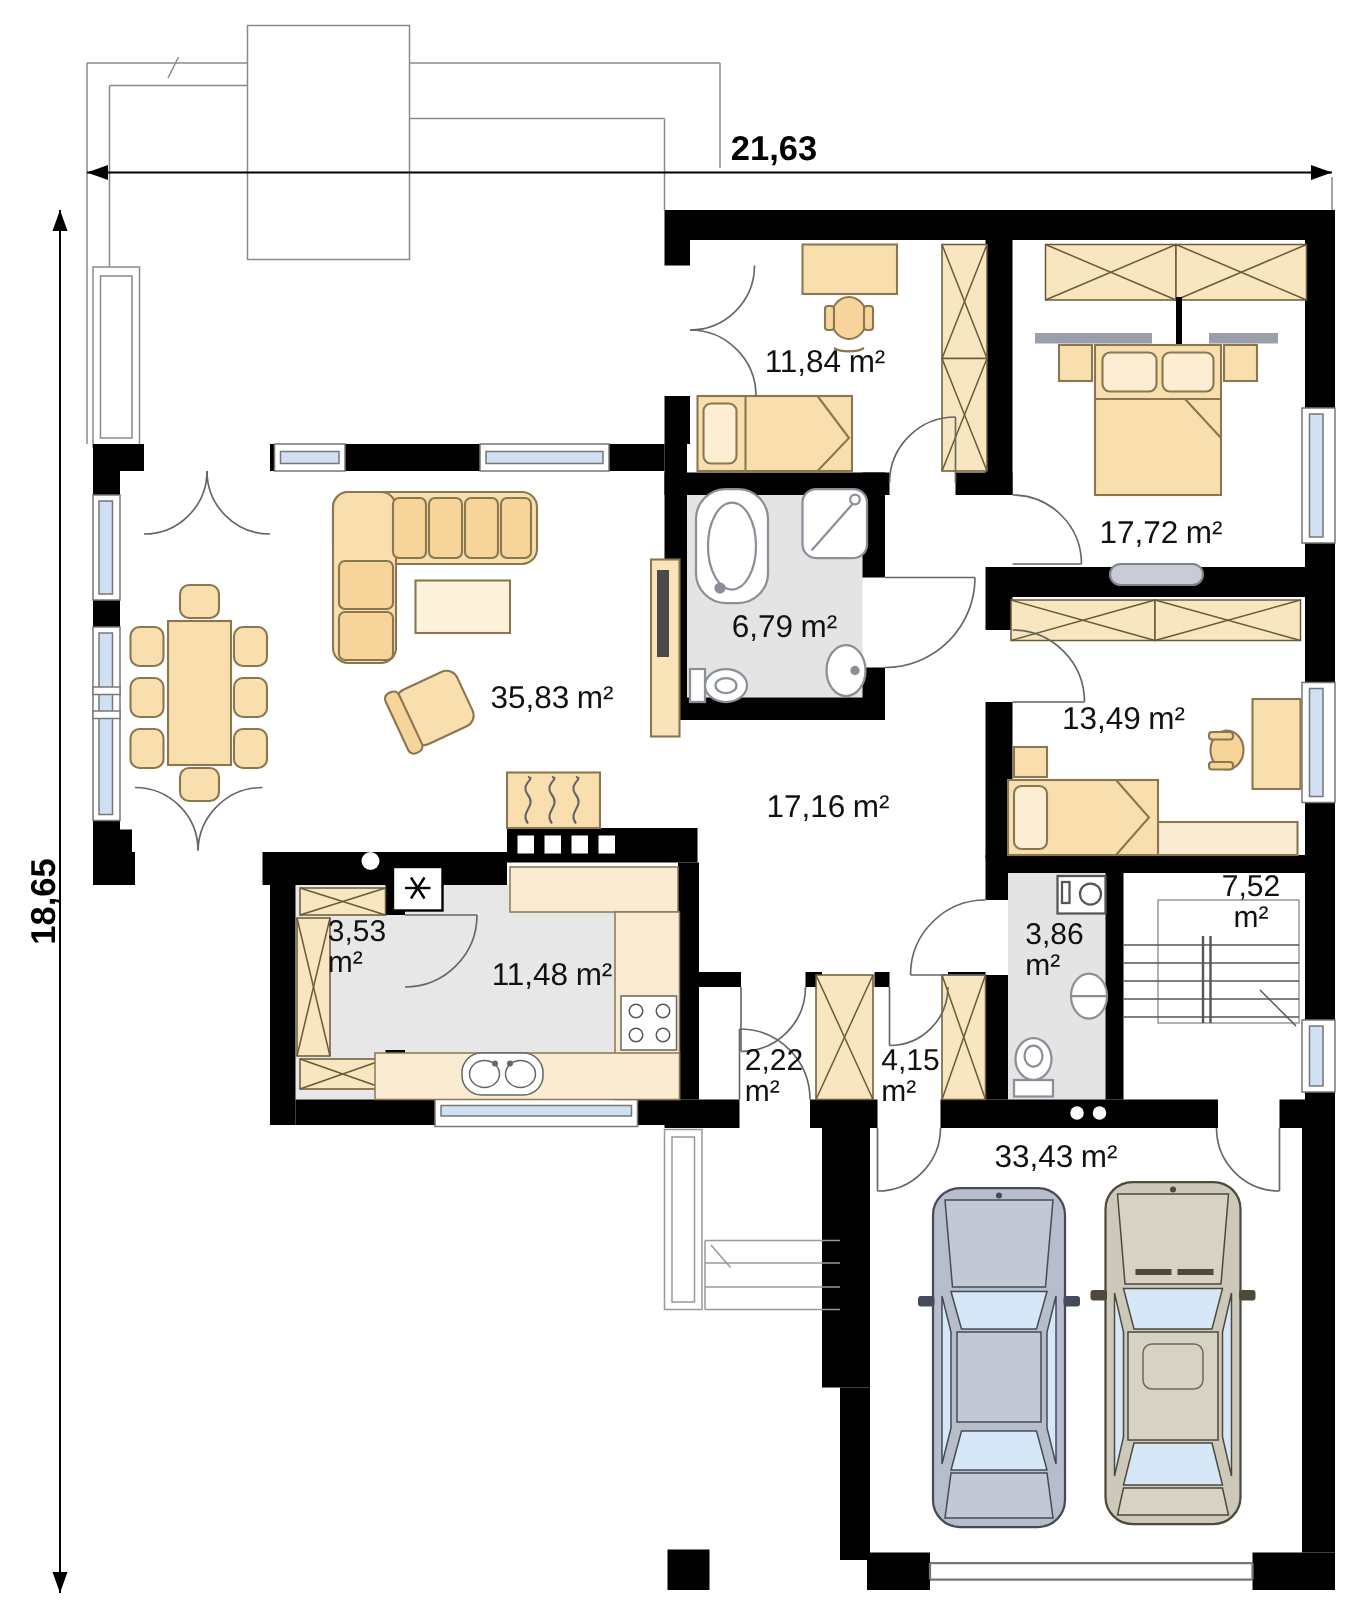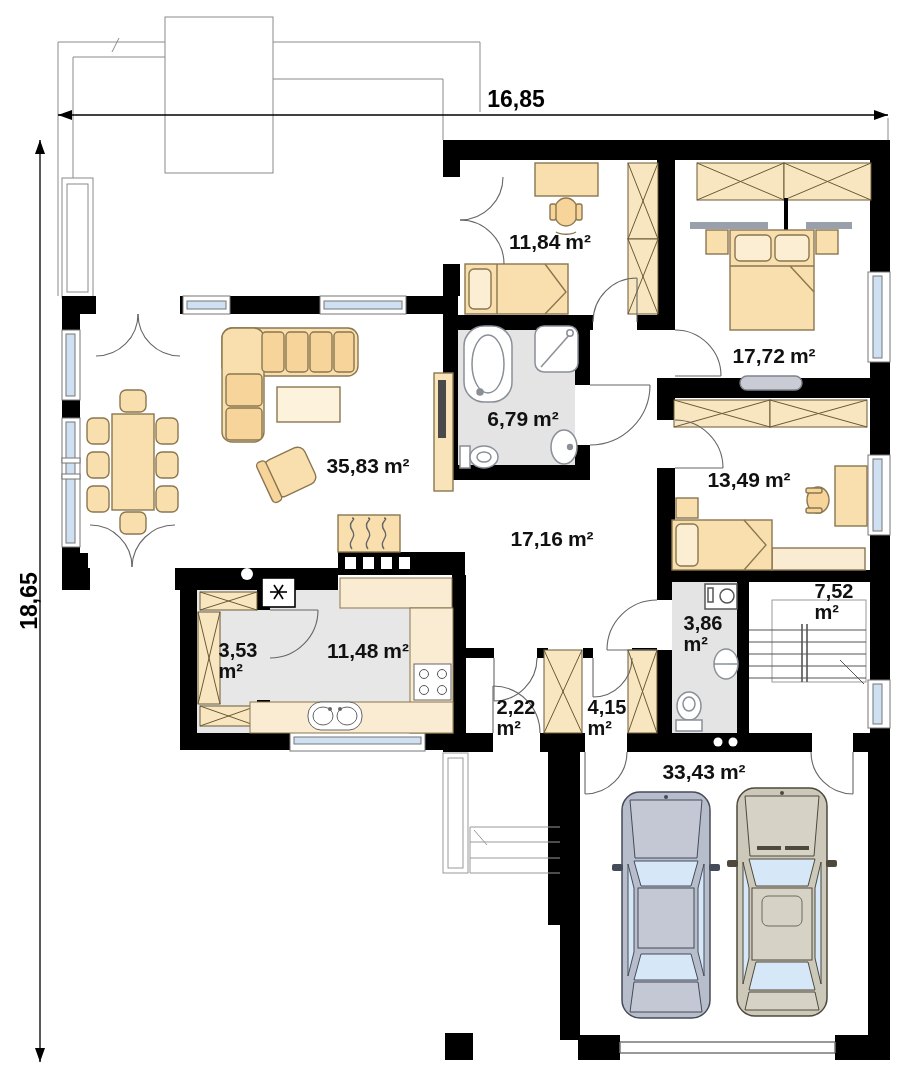--- a/index.html
+++ b/index.html
@@ -1,22 +1,22 @@
 <!DOCTYPE html>
 <html><head>
 <meta charset="utf-8">
 <style>
   html,body{margin:0;padding:0;background:#ffffff;}
   .stage{position:relative;width:907px;height:1080px;background:#ffffff;overflow:hidden;
          font-family:"Liberation Sans",sans-serif;}
   .stage svg{position:absolute;left:0;top:0;}
   .room-label{position:absolute;transform:translate(-50%,-50%);display:flex;gap:5px;
-      font-weight:bold;font-size:21px;color:#111;white-space:nowrap;line-height:1.05;}
+      font-weight:normal;font-size:21px;color:#111;white-space:nowrap;line-height:1.05;}
   .room-label.stacked{flex-direction:column;gap:0;font-size:20px;}
-  .room-label.right-stack{align-items:flex-start;}
+  .room-label.right-stack{align-items:center;}
   .dim-label{position:absolute;transform:translate(-50%,-50%);font-weight:bold;font-size:23px;color:#000;white-space:nowrap;}
   .dim-label.vertical{transform:translate(-50%,-50%) rotate(-90deg);}
 </style>
 </head>
 <body>
 
 <div class="stage">
 <svg width="907" height="1080" viewBox="0 0 907 1080">
 
   <g stroke="#8a8a8a" stroke-width="1" fill="none">
@@ -378,21 +378,21 @@
     <rect x="752" y="888" width="60" height="72" fill="#d6d3c6" stroke-width="1"></rect>
     <rect x="762" y="896" width="40" height="30" rx="6" fill="#d6d3c6" stroke="#6e6a5a" stroke-width="1"></rect>
     <path d="M 756,962 L 808,962 L 815,990 L 749,990 Z" fill="#d6e8f7" stroke-width="1"></path>
     <path d="M 749,992 L 815,992 L 819,1010 L 745,1010 Z" fill="#d6d3c6" stroke-width="1"></path>
     <rect x="727" y="860" width="11" height="7" rx="2" fill="#4e493b" stroke="none"></rect>
     <rect x="826" y="860" width="11" height="7" rx="2" fill="#4e493b" stroke="none"></rect>
     <circle cx="782" cy="793" r="2" fill="#4e493b" stroke="none"></circle>
   </g>
 </svg>
 
-  <div class="dim-label" style="left:516px;top:99px">16,85</div>
+  <div class="dim-label" style="left:516px;top:99px">21,63</div>
   <div class="dim-label vertical" style="left:29px;top:601px">18,65</div>
 
   <div class="room-label" style="left:550px;top:242px">
     <span>11,84</span>
       <span>m²</span>
   </div>
   <div class="room-label" style="left:774px;top:356px">
     <span>17,72</span>
       <span>m²</span>
   </div>
@@ -413,21 +413,21 @@
       <span>m²</span>
   </div>
   <div class="room-label stacked right-stack" style="left:834px;top:602px">
     <span>7,52</span>
       <span>m²</span>
   </div>
   <div class="room-label stacked" style="left:703px;top:634px">
     <span>3,86</span>
       <span>m²</span>
   </div>
-  <div class="room-label stacked" style="left:238px;top:661px">
+  <div class="room-label stacked" style="left:238px;top:632px">
     <span>3,53</span>
       <span>m²</span>
   </div>
   <div class="room-label" style="left:368px;top:651px">
     <span>11,48</span>
       <span>m²</span>
   </div>
   <div class="room-label stacked" style="left:516px;top:718px">
     <span>2,22</span>
       <span>m²</span>

